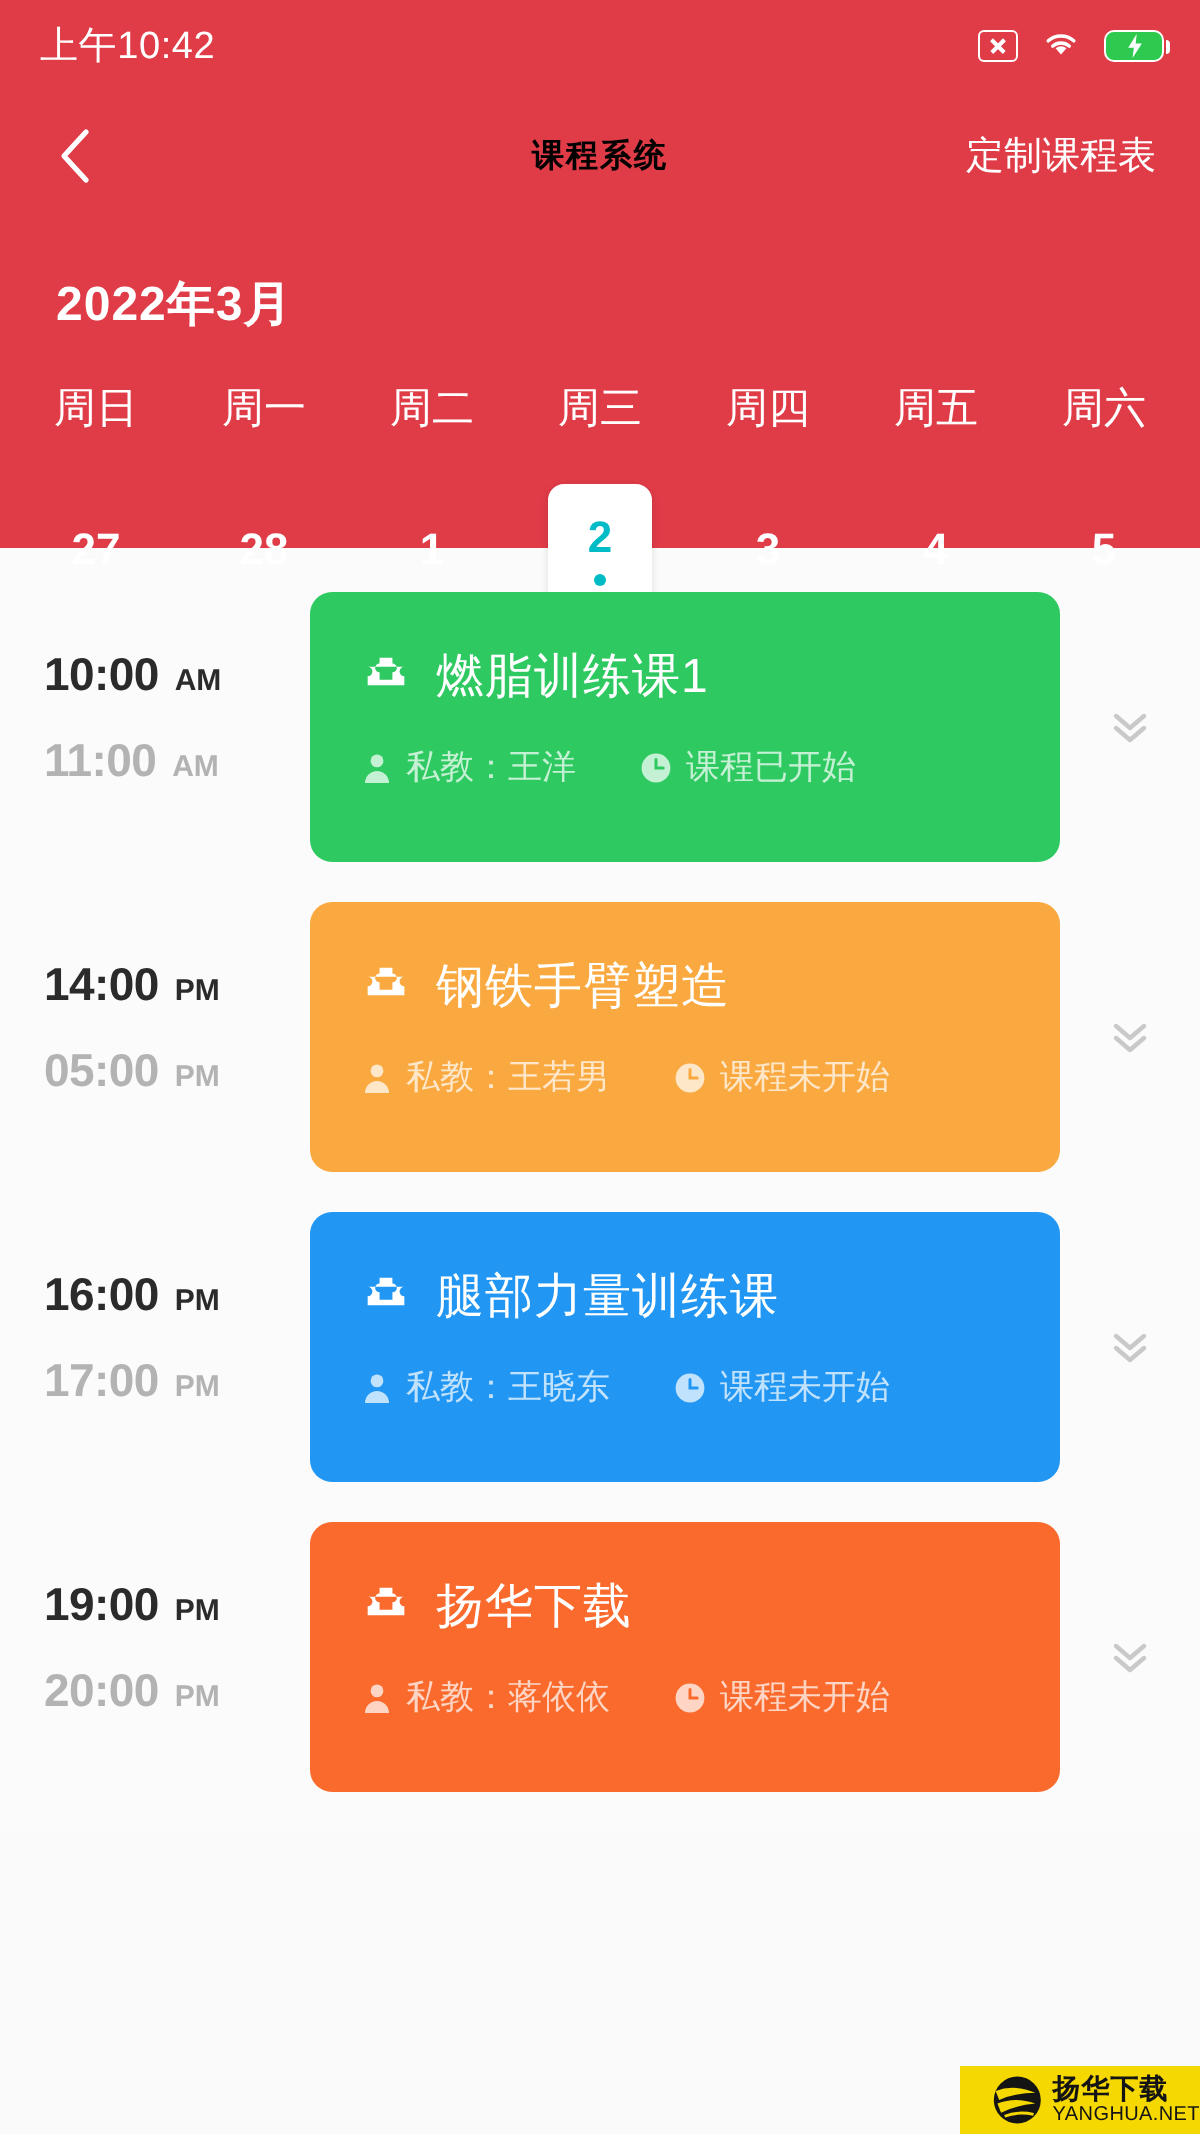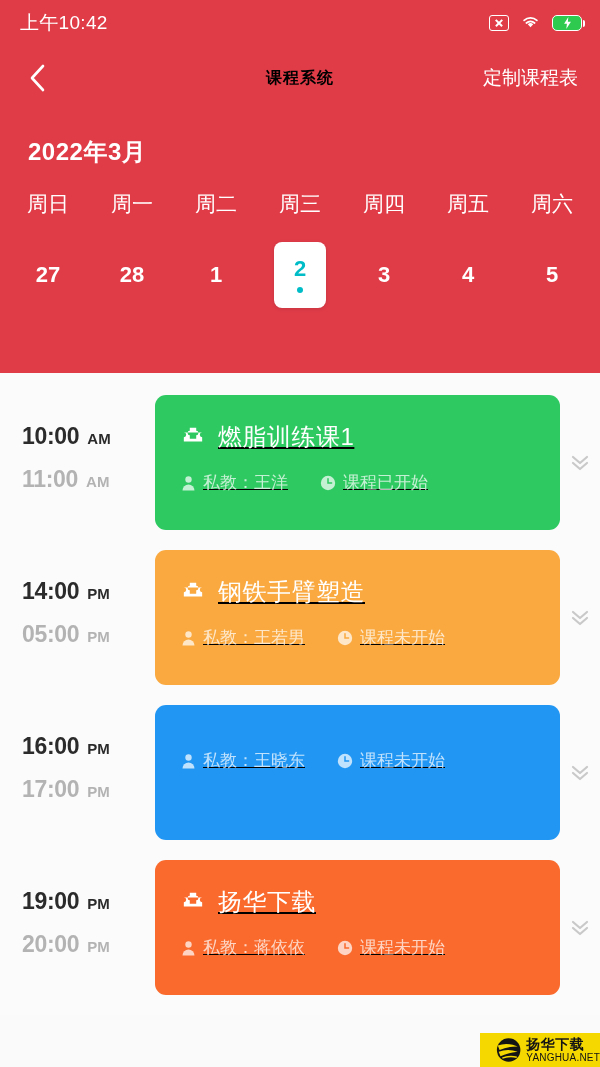--- a/index.html
+++ b/index.html
@@ -7,21 +7,21 @@
   body {
     font-family: "Liberation Sans", "DejaVu Sans", sans-serif;
     background:#fafafa;
     overflow:hidden;
     position:relative;
   }
 
   
   .header-red {
     background:#e03c48;
-    height:373px;
+    height:274px;
     width:600px;
     position:relative;
   }
 
   
   .status-bar {
     height:46px;
     display:flex;
     align-items:center;
     justify-content:space-between;
@@ -191,27 +191,26 @@
     align-items:baseline;
     gap:8px;
   }
   .time-line + .time-line { margin-top:16px; }
   .t-main { font-size:23px; font-weight:bold; letter-spacing:-0.3px; }
   .t-mer  { font-size:15px; font-weight:bold; }
   .t-start .t-main, .t-start .t-mer { color:#2b2b2b; }
   .t-end .t-main,   .t-end .t-mer   { color:#b3b3b3; }
 
   .course-card {
-    width:405px;
+    width:375px;
     height:135px;
     border-radius:11px;
     padding:26px 0 0 26px;
     cursor:pointer;
     position:relative;
-    text-decoration:underline;
   }
   .course-title-row {
     display:flex;
     align-items:center;
     gap:13px;
   }
   .course-title {
     color:#ffffff;
     font-size:24px;
     letter-spacing:0.5px;
@@ -451,20 +450,28 @@
       <div class="time-line t-start">
         <span class="t-main">16:00</span>
         <span class="t-mer">PM</span>
       </div>
       <div class="time-line t-end">
         <span class="t-main">17:00</span>
         <span class="t-mer">PM</span>
       </div>
     </div>
     <div class="course-card" style="background: rgb(33, 150, 243);">
+      <div class="course-title-row">
+        <span>
+          <svg class="puzzle-icon" viewBox="0 0 26 24">
+              <path d="M9.5 2 h7 v3.2 a2.4 2.4 0 0 1 0 4.8 V 14 h-7 v-4 a2.4 2.4 0 0 1 0-4.8 Z M3 7 a2.6 2.6 0 0 1 0 5.2 V 17 h20 v-4.8 a2.6 2.6 0 0 1 0-5.2 Z" fill="#fff"></path>
+            </svg>
+        </span>
+        <span class="course-title">腿部力量训练课</span>
+      </div>
       <div class="course-meta">
         <span class="meta-item">
           <span>
             <svg class="person-icon" viewBox="0 0 16 16">
                 <circle cx="8" cy="4.2" r="3.4" fill="rgba(255,255,255,.72)"></circle>
                 <path d="M1.6 16 a6.4 6.4 0 0 1 12.8 0 Z" fill="rgba(255,255,255,.72)"></path>
               </svg>
           </span>
           <span>私教：王晓东</span>
         </span>

